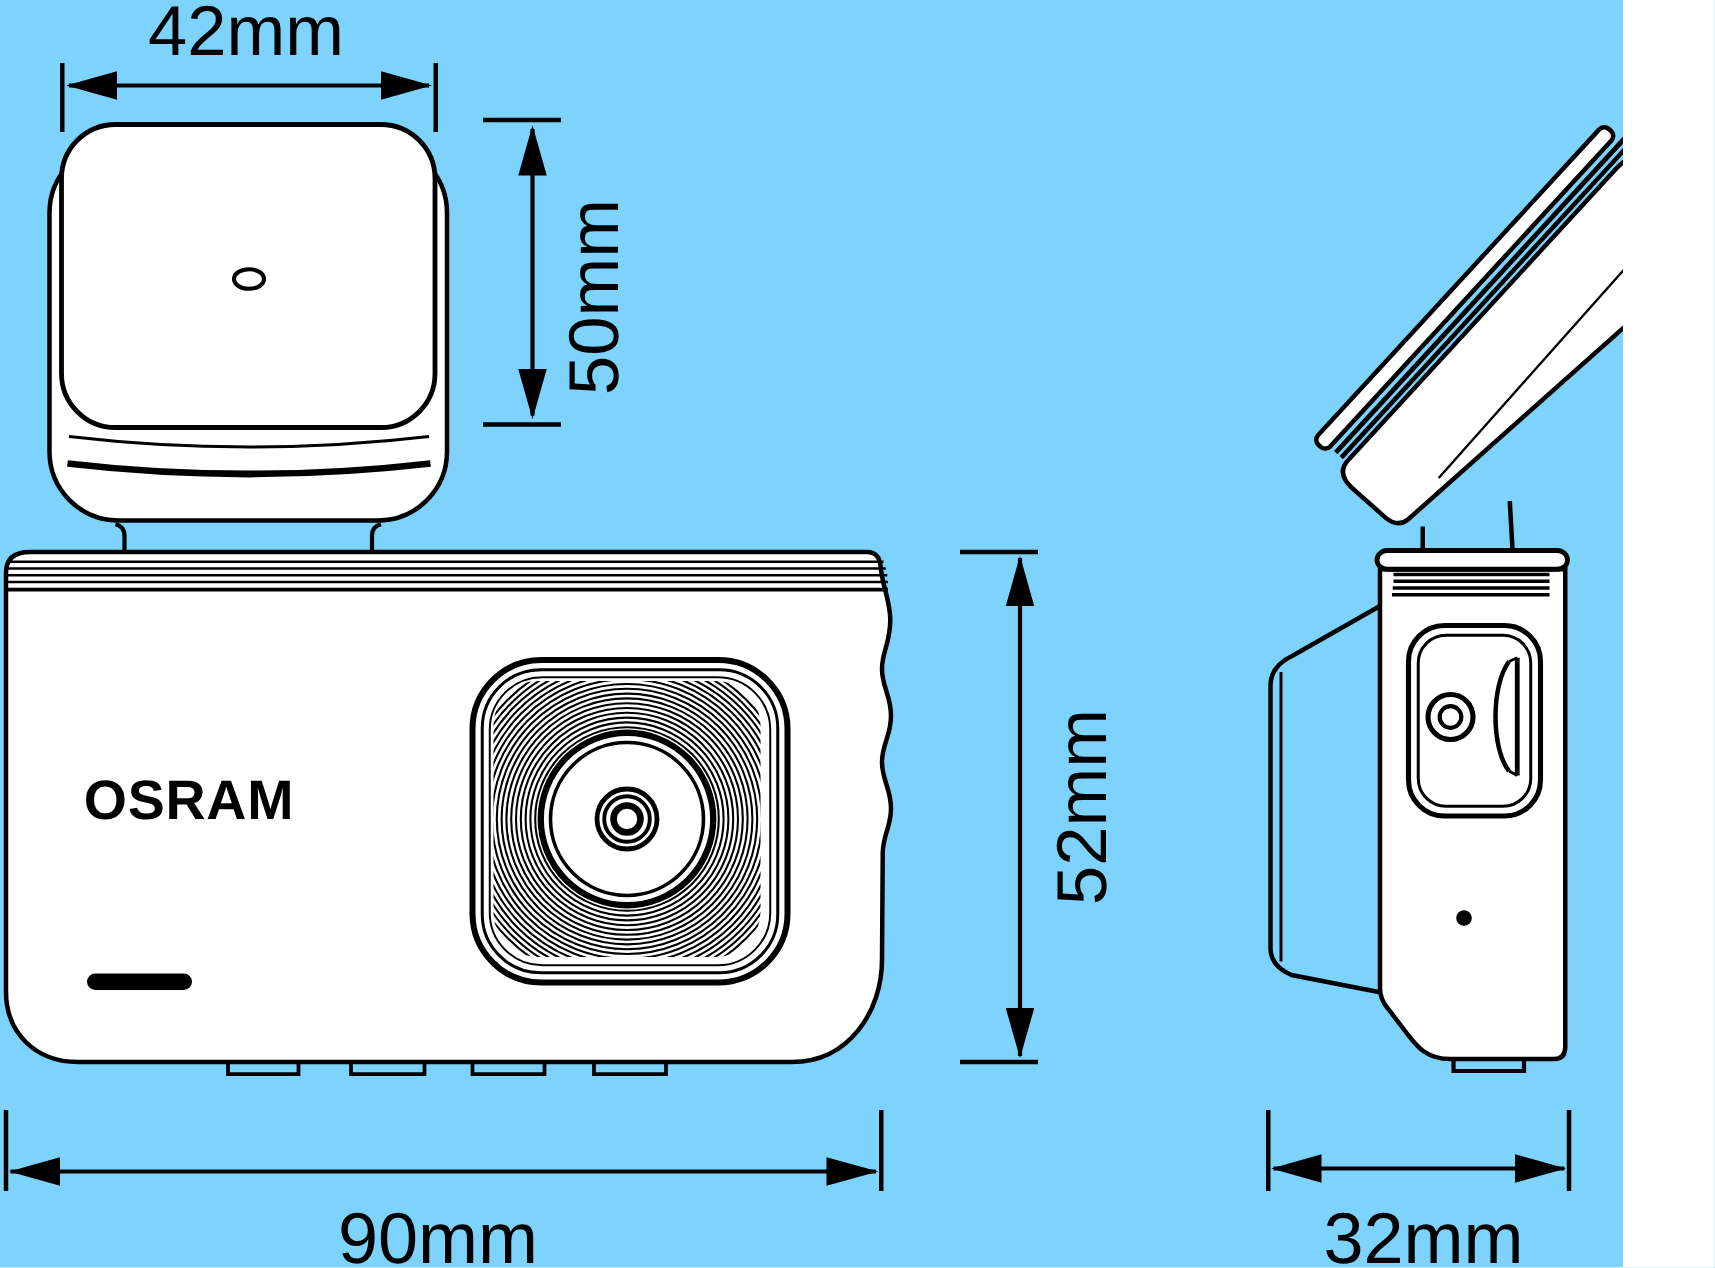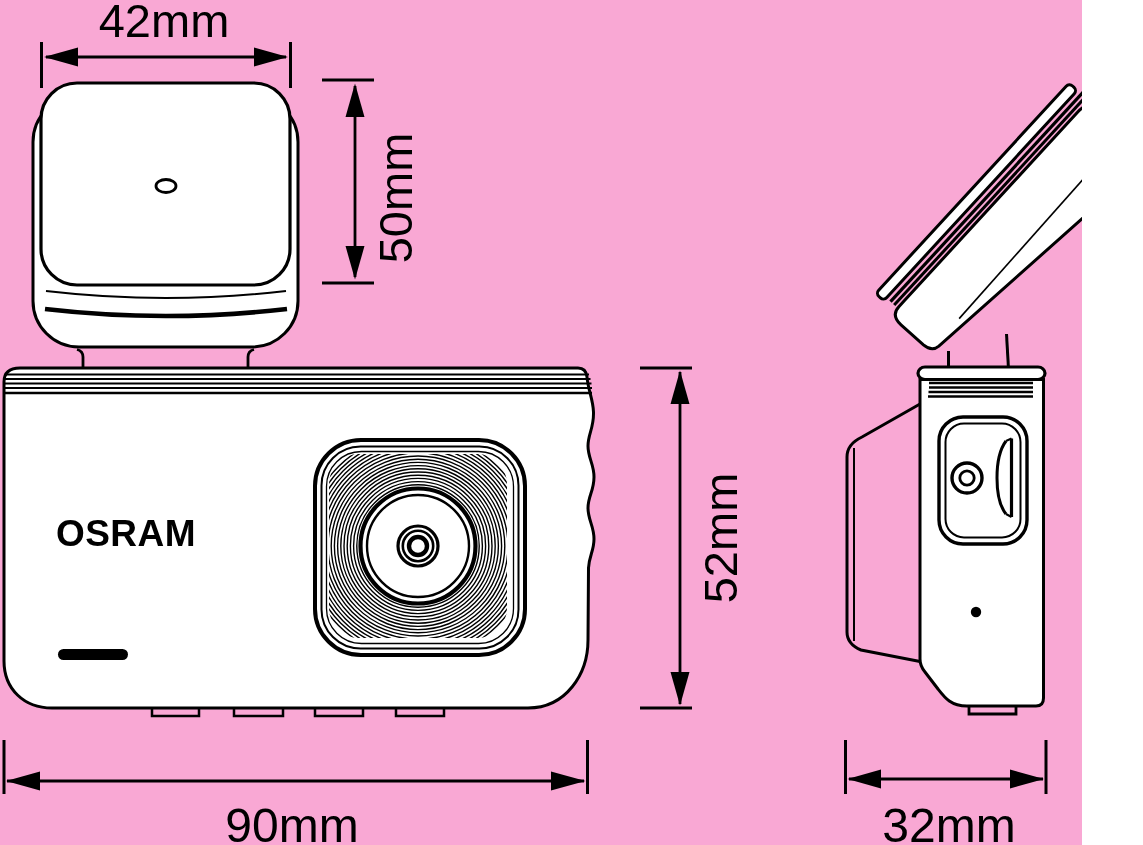--- a/index.html
+++ b/index.html
@@ -1,16 +1,16 @@
 <!DOCTYPE html>
 <html><head>
 <meta charset="utf-8">
 <style>
   html, body { margin: 0; padding: 0; background: #ffffff; }
-  .canvas { width: 1082px; height: 845px; position: relative; background: #f9a8d4; overflow: hidden; }
+  .canvas { width: 1082px; height: 845px; position: relative; background: #7dd3fc; overflow: hidden; }
   svg { display: block; }
   .dim-text {
     font-family: "Liberation Sans", "DejaVu Sans", sans-serif;
     fill: #000000;
   }
   .brand-text {
     font-family: "Liberation Sans", "DejaVu Sans", sans-serif;
     font-weight: bold;
     fill: #000000;
     letter-spacing: 0.5px;

